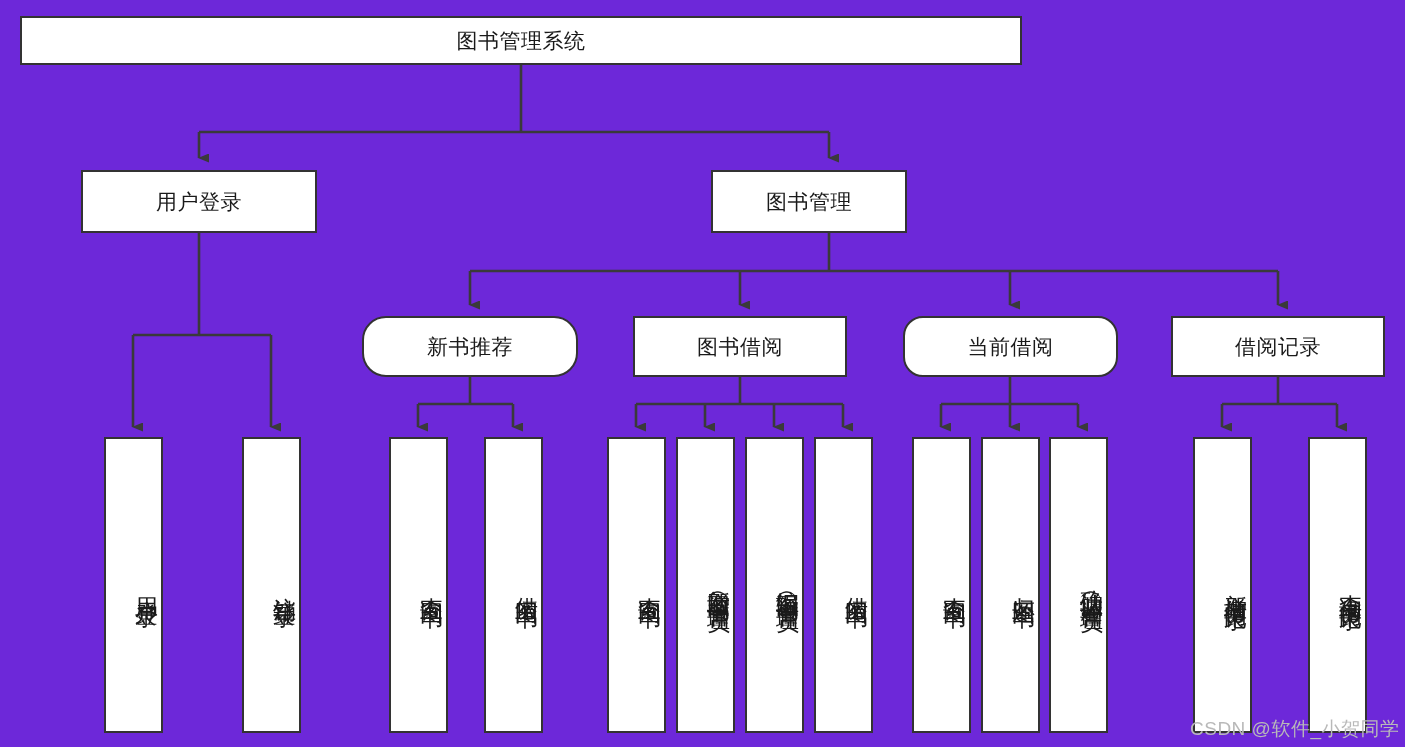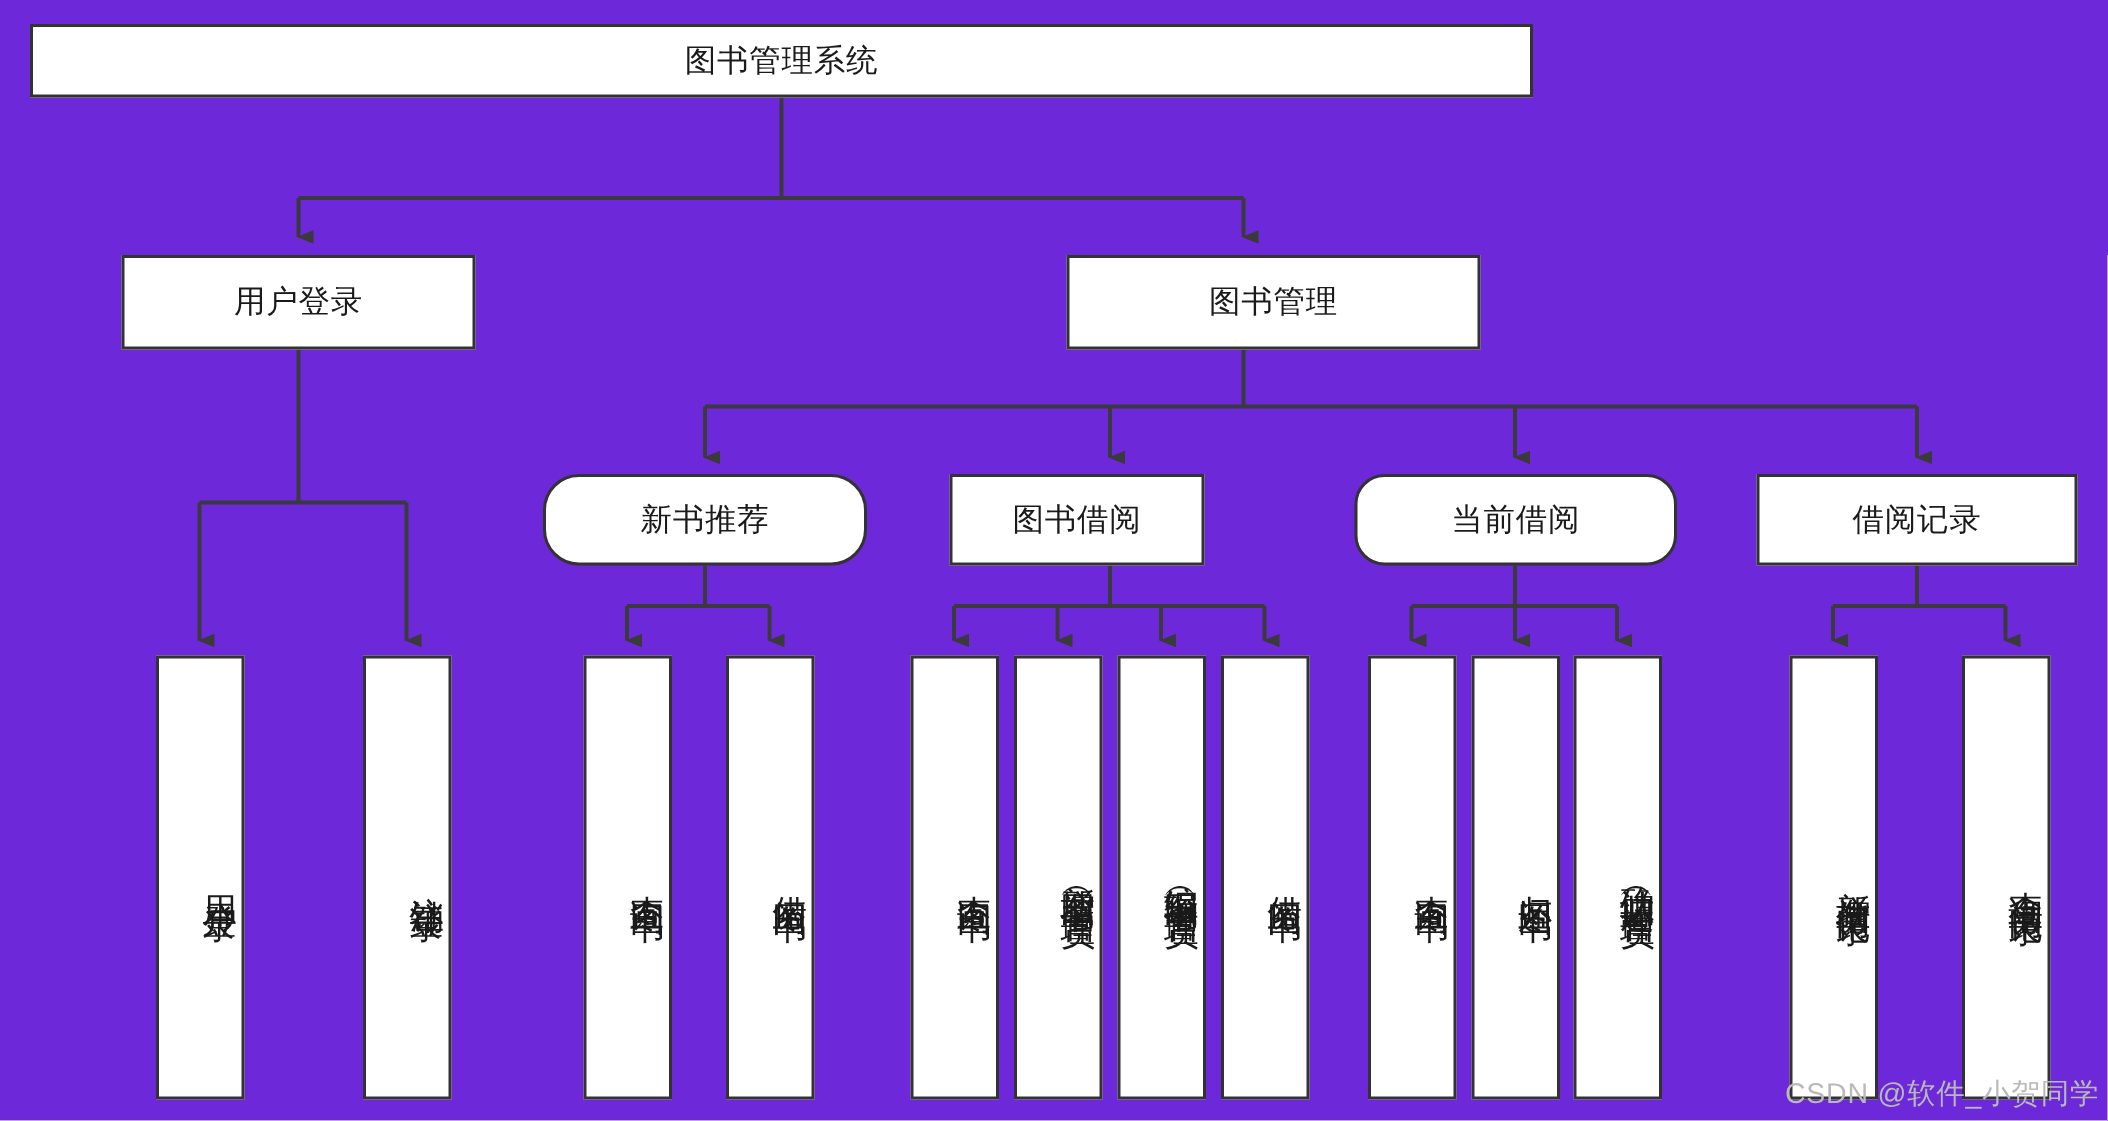--- a/index.html
+++ b/index.html
@@ -122,28 +122,28 @@
     </g>
   </svg>
 
   <div class="node horiz" style="left:20px; top:16px; width:1002px; height:49px;">
     <span>图书管理系统</span>
   </div>
 
   <div class="node horiz" style="left:81px; top:170px; width:236px; height:63px;">
     <span>用户登录</span>
   </div>
-  <div class="node horiz" style="left:711px; top:170px; width:276px; height:63px;">
+  <div class="node horiz" style="left:711px; top:170px; width:196px; height:63px;">
     <span>图书管理</span>
   </div>
 
   <div class="node horiz" style="left:362px; top:316px; width:216px; height:61px;border-radius:24px;">
     <span>新书推荐</span>
   </div>
-  <div class="node horiz" style="left:633px; top:316px; width:170px; height:61px;">
+  <div class="node horiz" style="left:633px; top:316px; width:214px; height:61px;">
     <span>图书借阅</span>
   </div>
   <div class="node horiz" style="left:903px; top:316px; width:215px; height:61px;border-radius:20px;">
     <span>当前借阅</span>
   </div>
   <div class="node horiz" style="left:1171px; top:316px; width:214px; height:61px;">
     <span>借阅记录</span>
   </div>
 
   <div class="node vert" style="left:104px; top:437px; width:59px; height:296px;">

